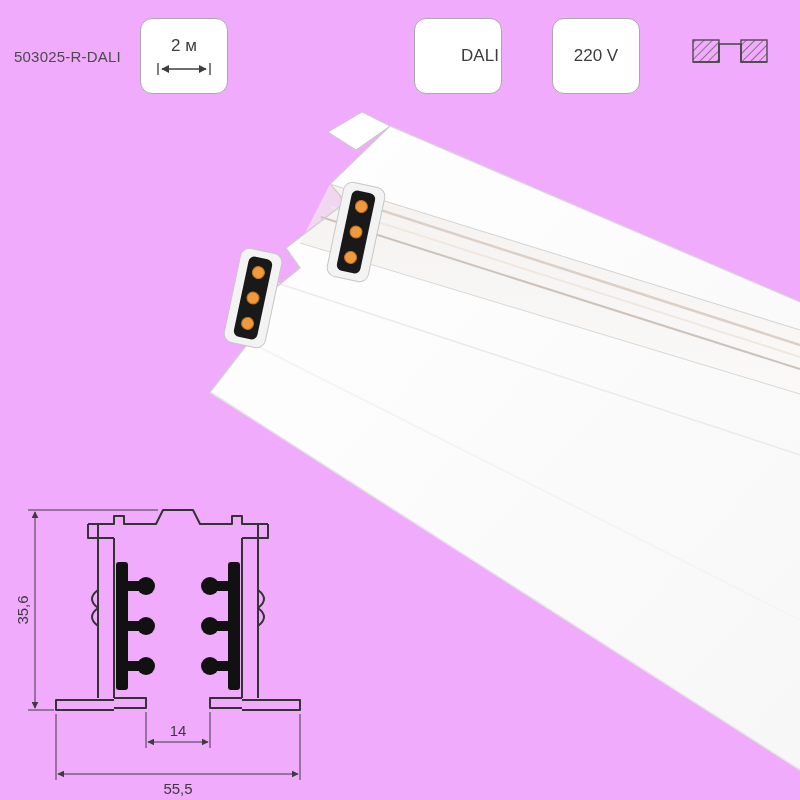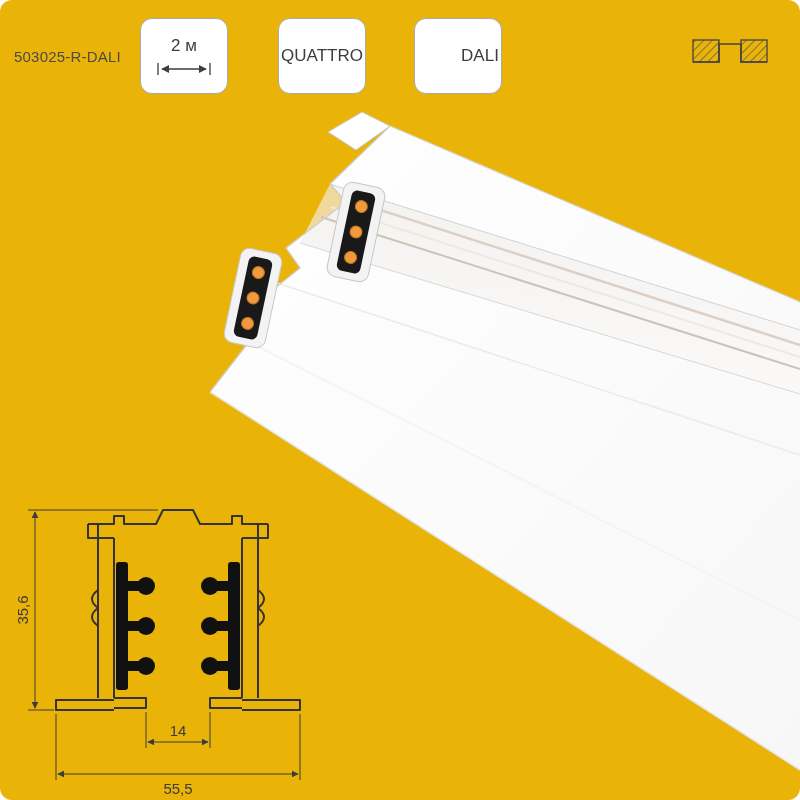--- a/index.html
+++ b/index.html
@@ -1,17 +1,17 @@
 <!DOCTYPE html>
 <html><head>
 <meta charset="utf-8">
 <style>
   * { margin:0; padding:0; box-sizing:border-box; }
   body { background:#ffffff; font-family:"Liberation Sans", sans-serif; }
-  .canvas { position:relative; width:800px; height:800px; background:#eab308; overflow:hidden;border-radius:12px; }
+  .canvas { position:relative; width:800px; height:800px; background:#f0abfc; overflow:hidden; }
 
   .product-code {
     position:absolute; left:14px; top:48px;
     font-size:15px; color:#4b4b4b; letter-spacing:.2px;
   }
   .badge {
     position:absolute; top:18px; width:88px; height:76px;
     border:1.5px solid #a9a9a9; border-radius:12px;
     display:flex; flex-direction:column; align-items:center; justify-content:center;
     font-size:17px; color:#3d3d3d; background:#fff; gap:6px;
@@ -98,28 +98,28 @@
           <marker id="arwB" viewBox="0 0 10 10" refX="9" refY="5" markerWidth="6" markerHeight="6" orient="auto-start-reverse">
             <path d="M0,0 L10,5 L0,10 z" fill="#3d3d3d"></path>
           </marker>
         </defs>
         <line x1="2" y1="1" x2="2" y2="13" stroke="#3d3d3d" stroke-width="1.3"></line>
         <line x1="54" y1="1" x2="54" y2="13" stroke="#3d3d3d" stroke-width="1.3"></line>
         <line x1="6" y1="7" x2="50" y2="7" stroke="#3d3d3d" stroke-width="1.3" marker-start="url(#arwB)" marker-end="url(#arwB)"></line>
       </svg>
     </div>
 
-    <div class="badge b2">
-      <span>QUATTRO</span>
-    </div>
 
     <div class="badge b3">
       <span>DALI</span>
     </div>
 
+    <div class="badge b4">
+      <span>220 V</span>
+    </div>
 
     <div class="icon-badge">
       <svg width="80" height="56" viewBox="0 0 80 56">
         <defs>
           <pattern id="hatch" width="6" height="6" patternUnits="userSpaceOnUse" patternTransform="rotate(45)">
             <line x1="0" y1="0" x2="0" y2="6" stroke="#555" stroke-width="1.4"></line>
           </pattern>
         </defs>
         <rect x="3" y="12" width="26" height="22" fill="url(#hatch)" stroke="#444" stroke-width="1.3"></rect>
         <rect x="51" y="12" width="26" height="22" fill="url(#hatch)" stroke="#444" stroke-width="1.3"></rect>

